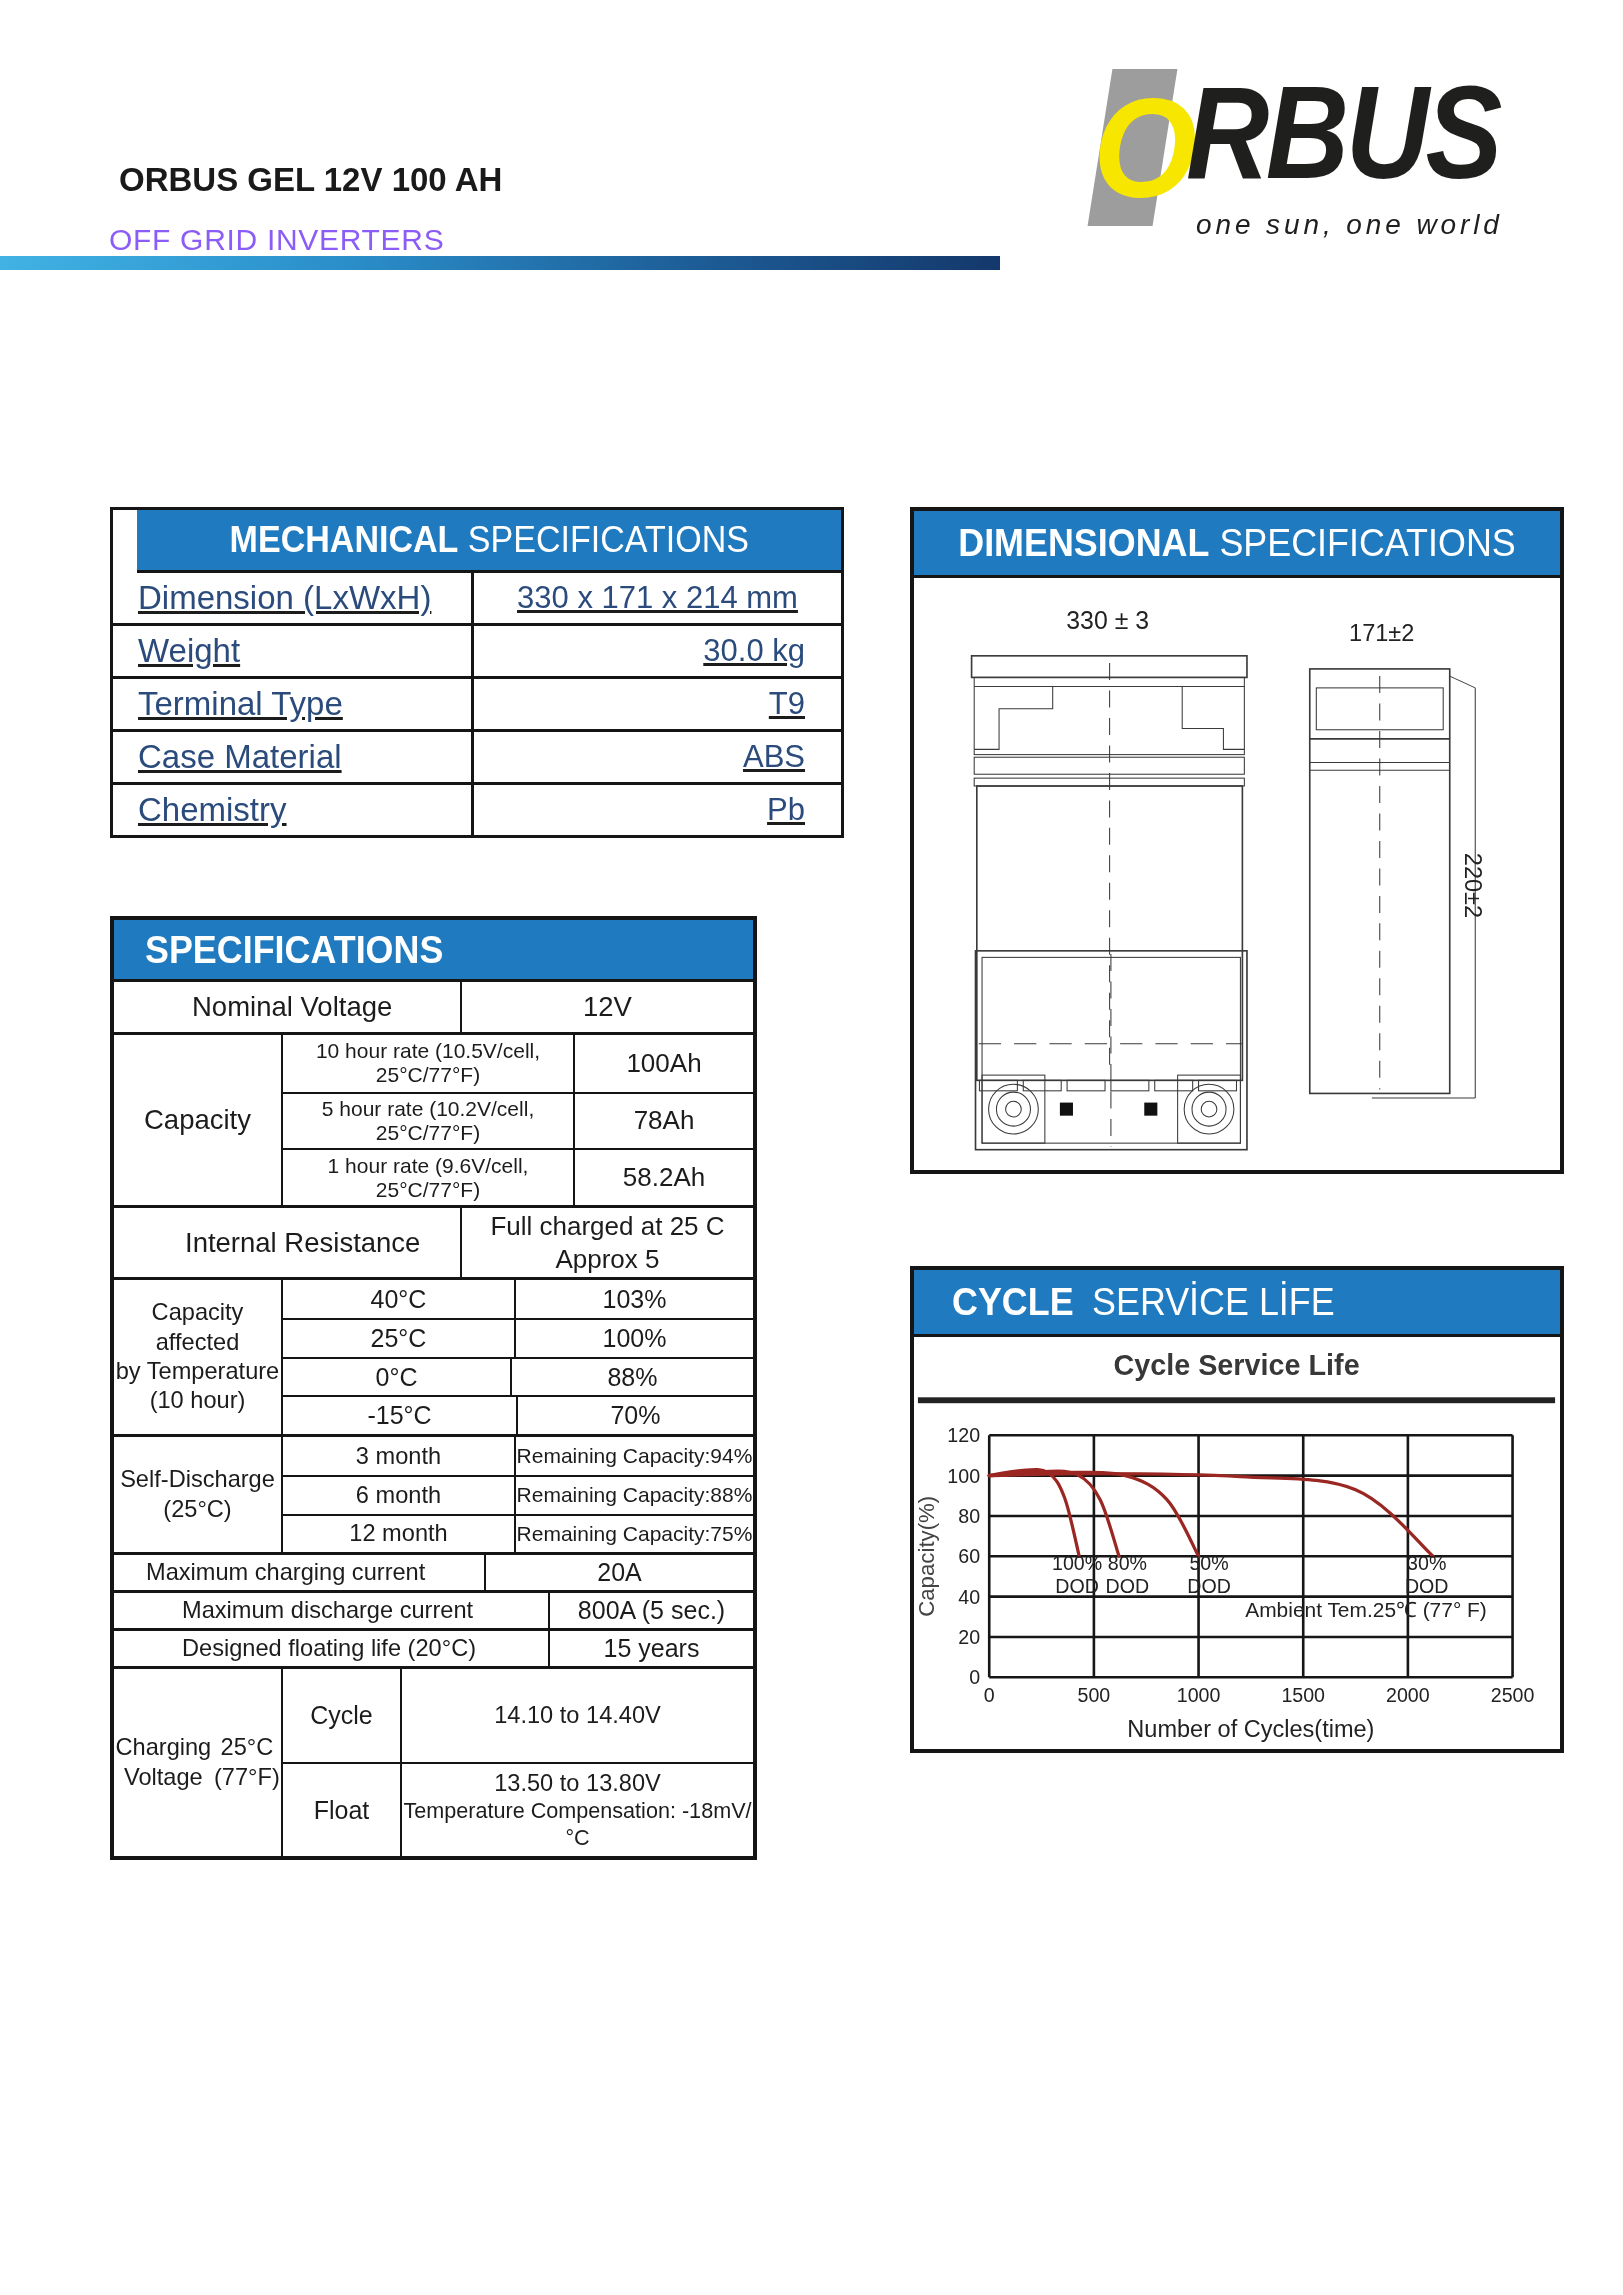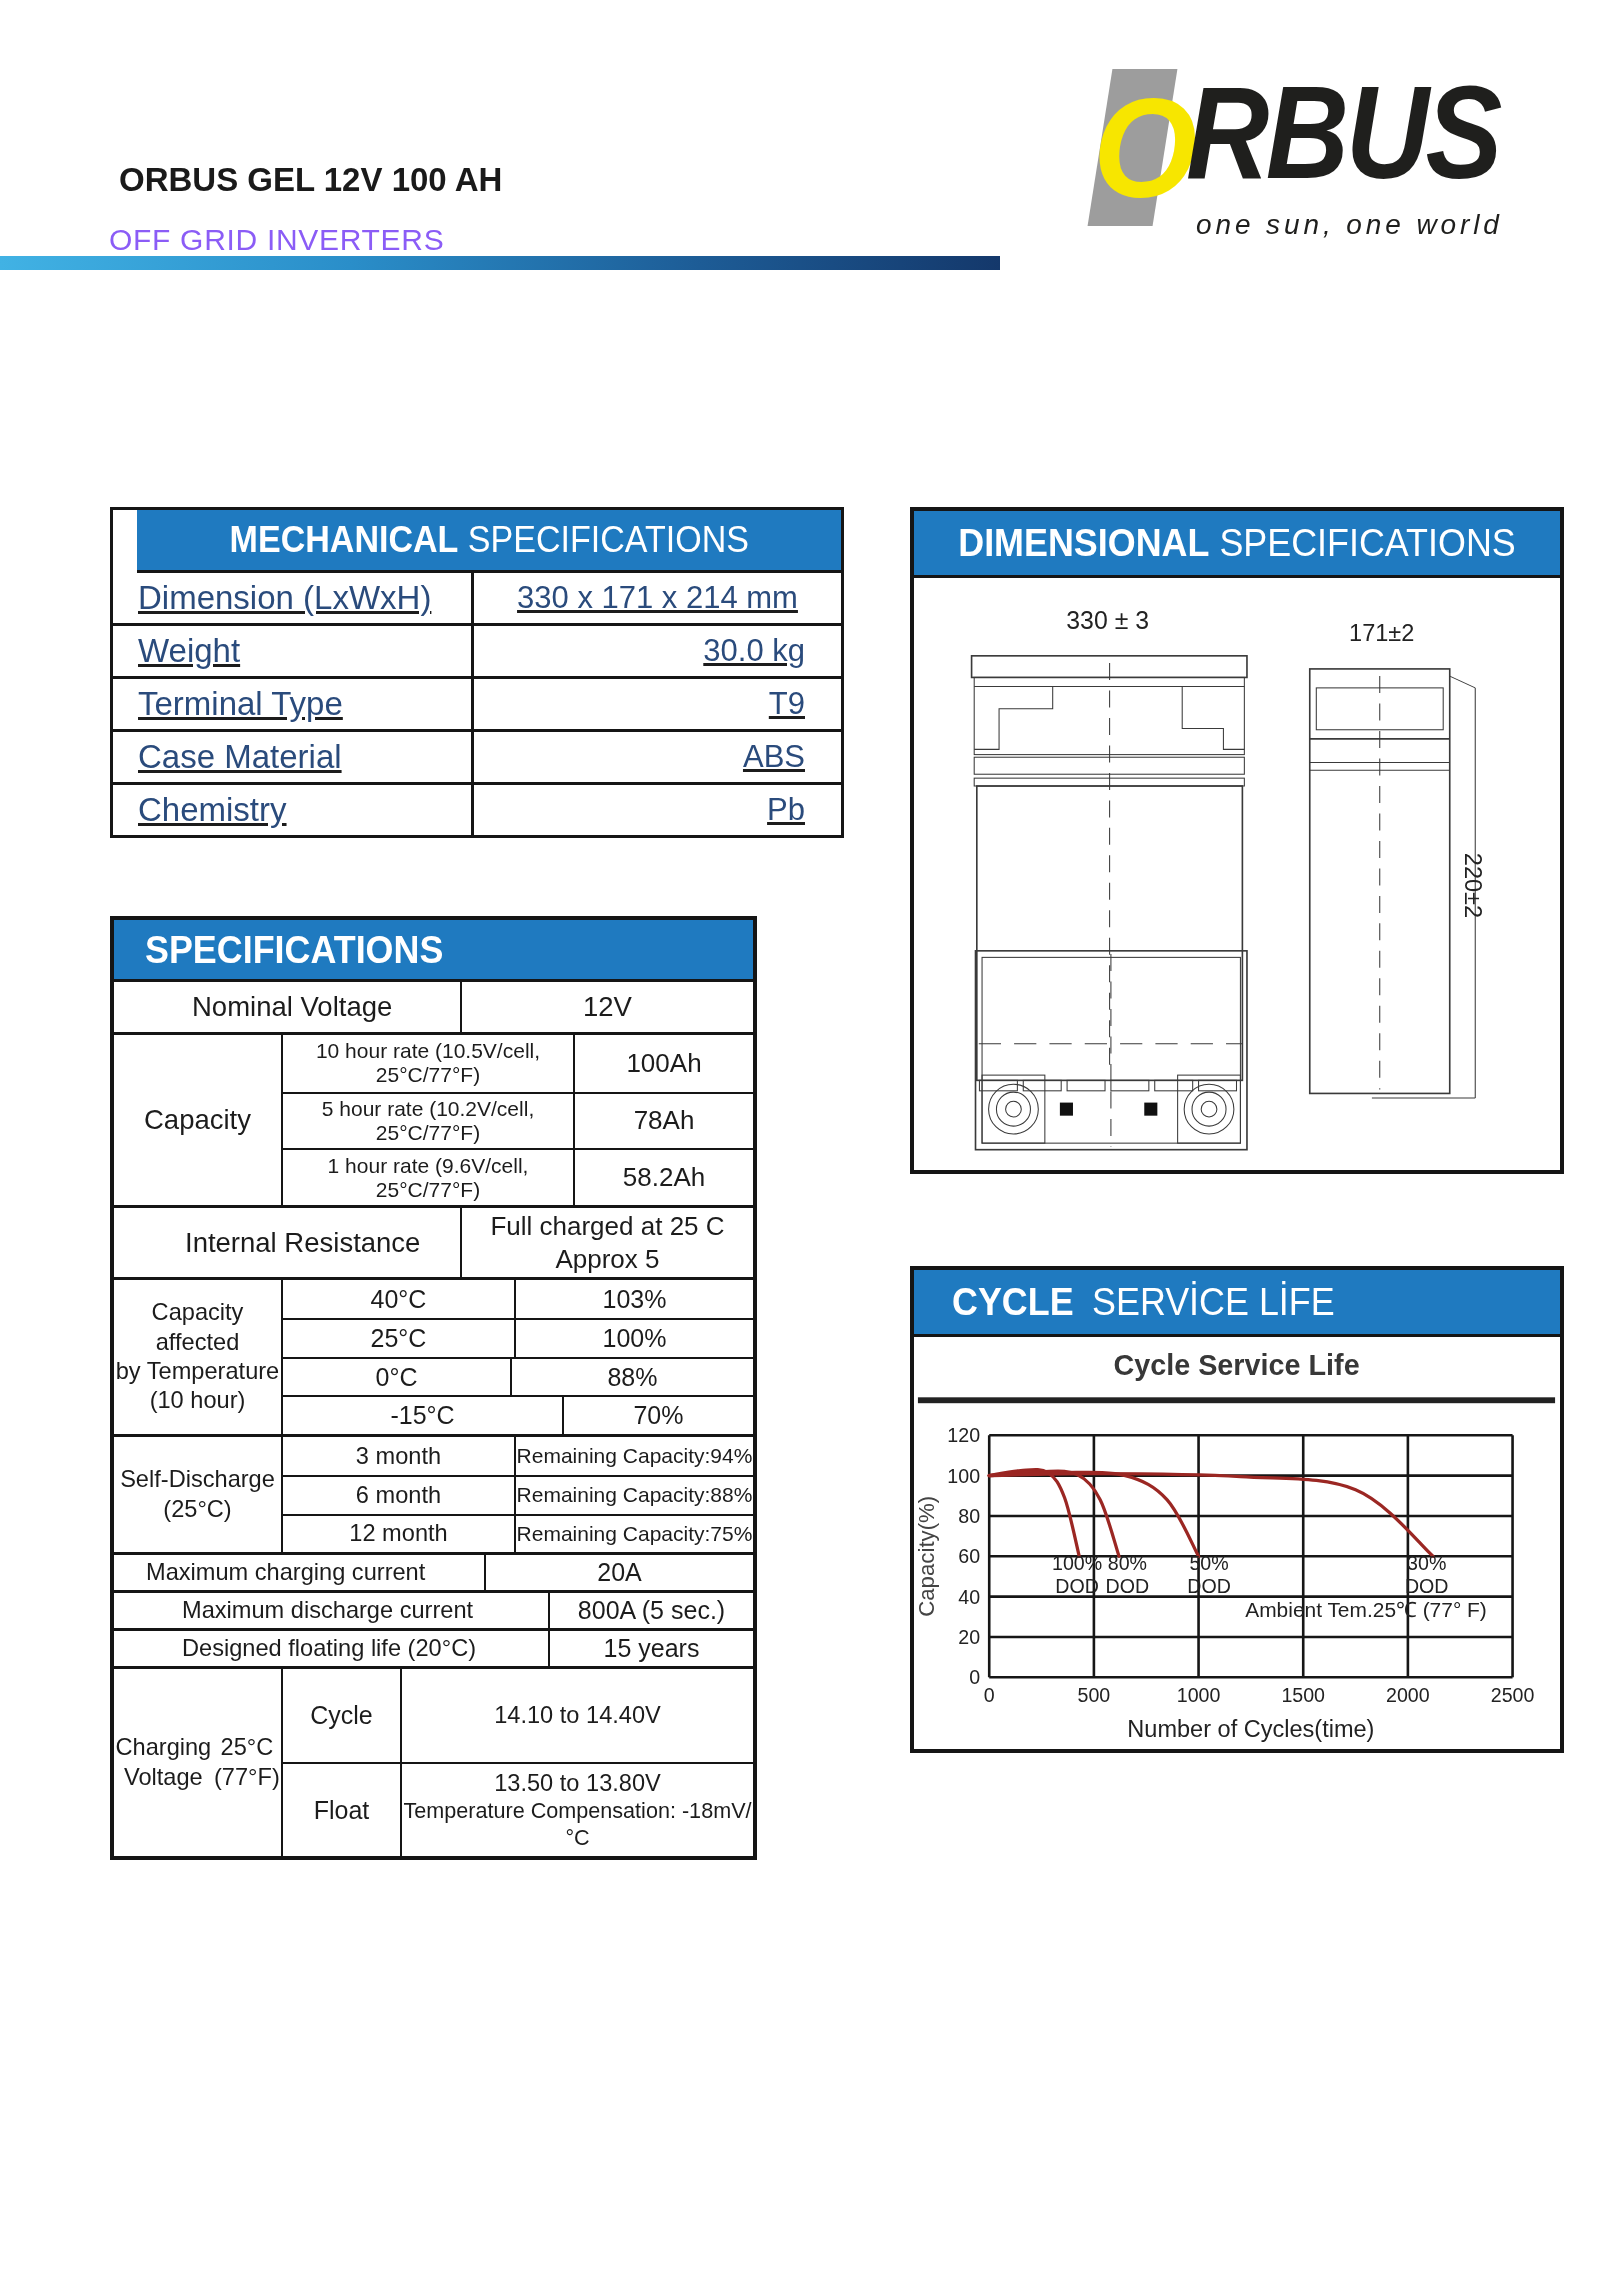--- a/index.html
+++ b/index.html
@@ -207,21 +207,21 @@
       </div>
       <div class="srow bt3" style="height:39px">
         <div class="cell vline" style="width:233px;font-size:25px">25°C</div>
         <div class="cell" style="flex:1;font-size:25px">100%</div>
       </div>
       <div class="srow bt3" style="height:39px">
         <div class="cell vline" style="width:229px;font-size:25px">0°C</div>
         <div class="cell" style="flex:1;font-size:25px">88%</div>
       </div>
       <div class="srow bt3" style="height:39px">
-        <div class="cell vline" style="width:281px;font-size:25px">-15°C</div>
+        <div class="cell vline" style="width:235px;font-size:25px">-15°C</div>
         <div class="cell" style="flex:1;font-size:25px">70%</div>
       </div>
     </div>
   </div>
 
   <div class="srow bt6" style="height:118px">
     <div class="cell vline lines" style="width:169px;font-size:23.6px;flex-direction:column">
       <span>Self-Discharge</span>
       <span>(25°C)</span>
     </div>

